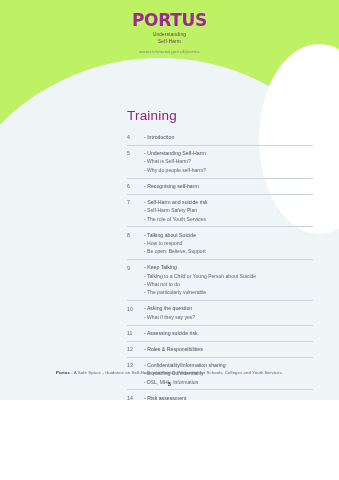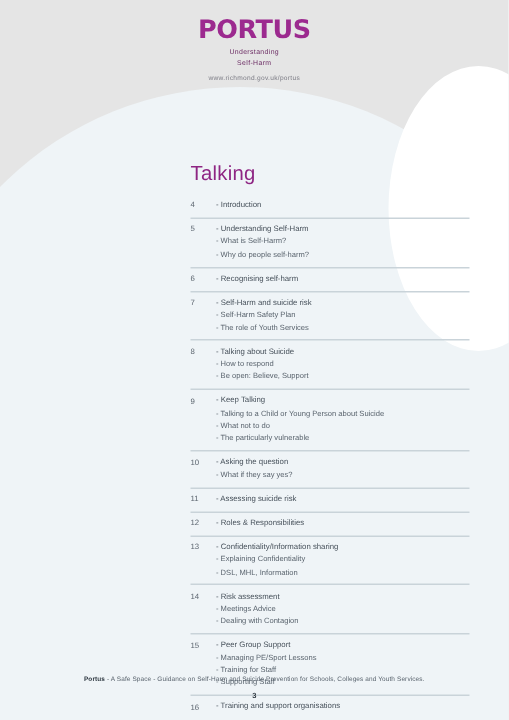--- a/index.html
+++ b/index.html
@@ -12,22 +12,22 @@
     background: #ffffff;
     font-family: "Liberation Sans", sans-serif;
     overflow: hidden;
     position: relative;
   }
 
   .page {
     position: absolute;
     inset: 0;
     width: 339px;
-    height: 480px;
-    background: #e5e5e5;
+    height: 400px;
+    background: #bef264;
     overflow: hidden;
   }
 
   
   .blob-main {
     position: absolute;
     left: -60px;
     top: 58px;
     width: 440px;
     height: 560px;
@@ -183,21 +183,21 @@
       <span>PORTUS</span>
     </div>
     <div class="logo-tagline">
       <div>Understanding</div>
       <div>Self-Harm</div>
     </div>
     <div class="logo-url">www.richmond.gov.uk/portus</div>
   </div>
 
   <div class="contents-wrap">
-    <h1 class="contents-title">Talking</h1>
+    <h1 class="contents-title">Training</h1>
     <ul class="toc-list">
         <li class="toc-entry">
           <div class="toc-num">4</div>
           <div class="toc-body">
             <div class="toc-main">- Introduction</div>
           </div>
         </li>
         <li class="toc-entry">
           <div class="toc-num">5</div>
           <div class="toc-body">

